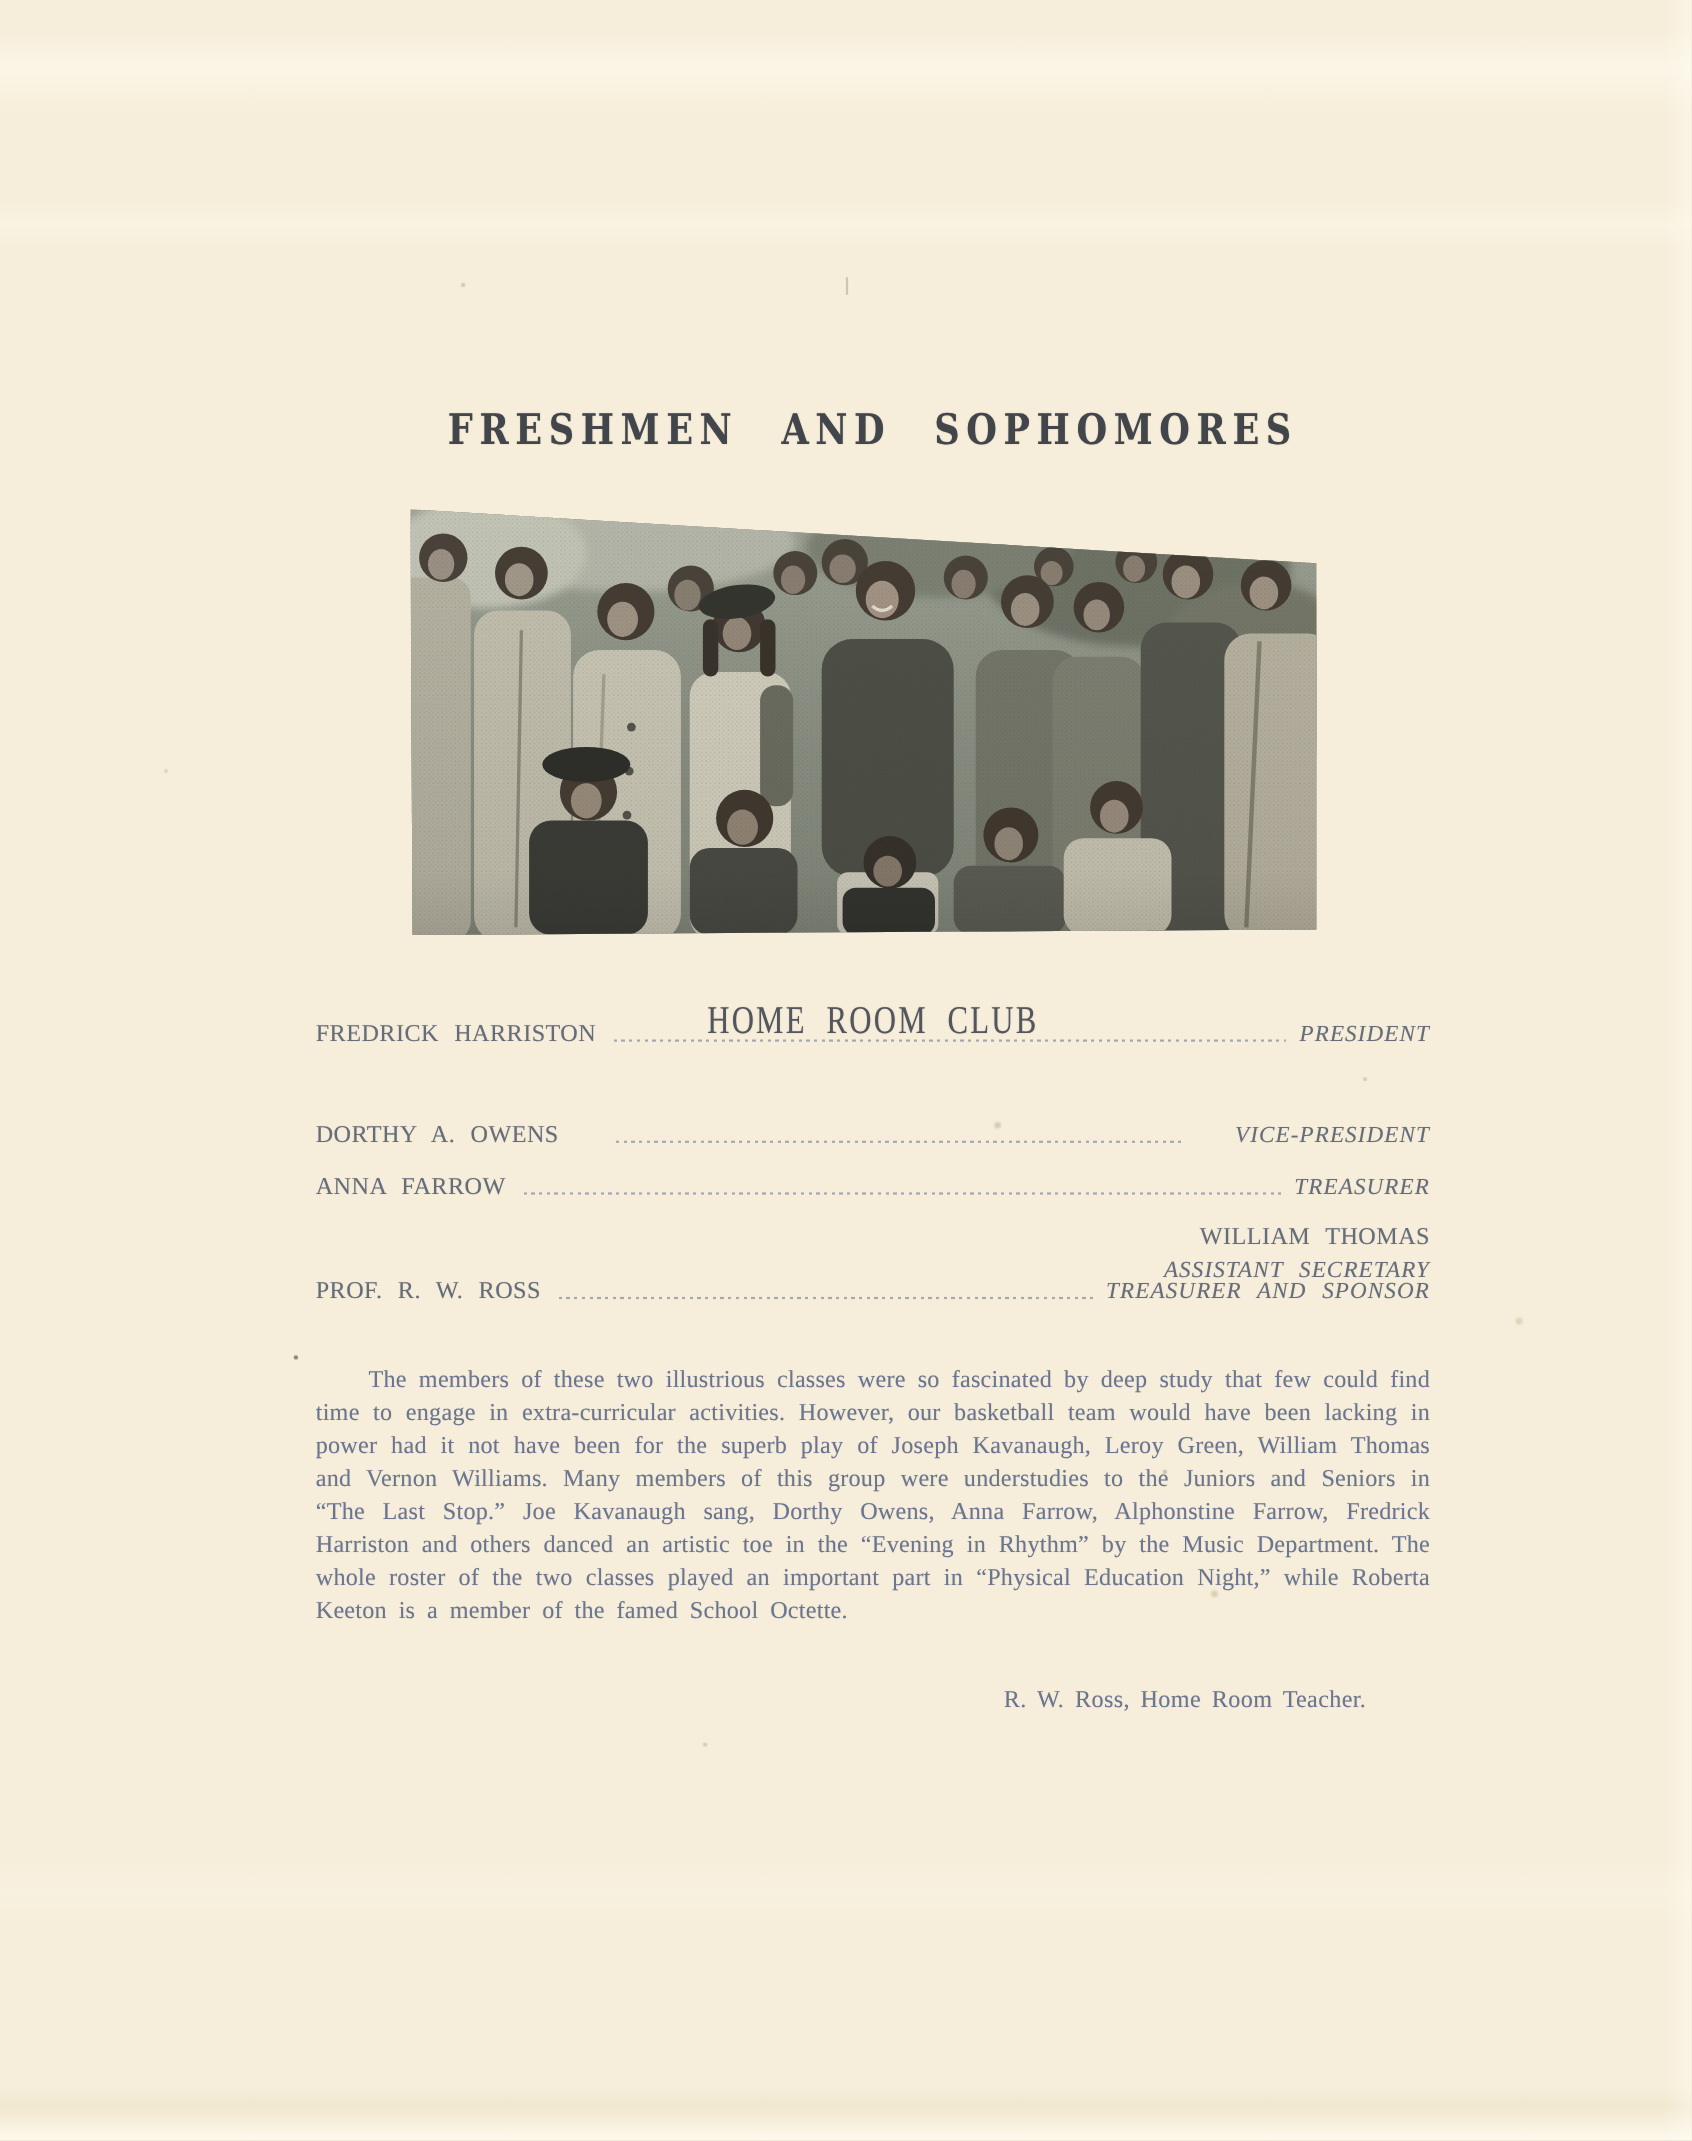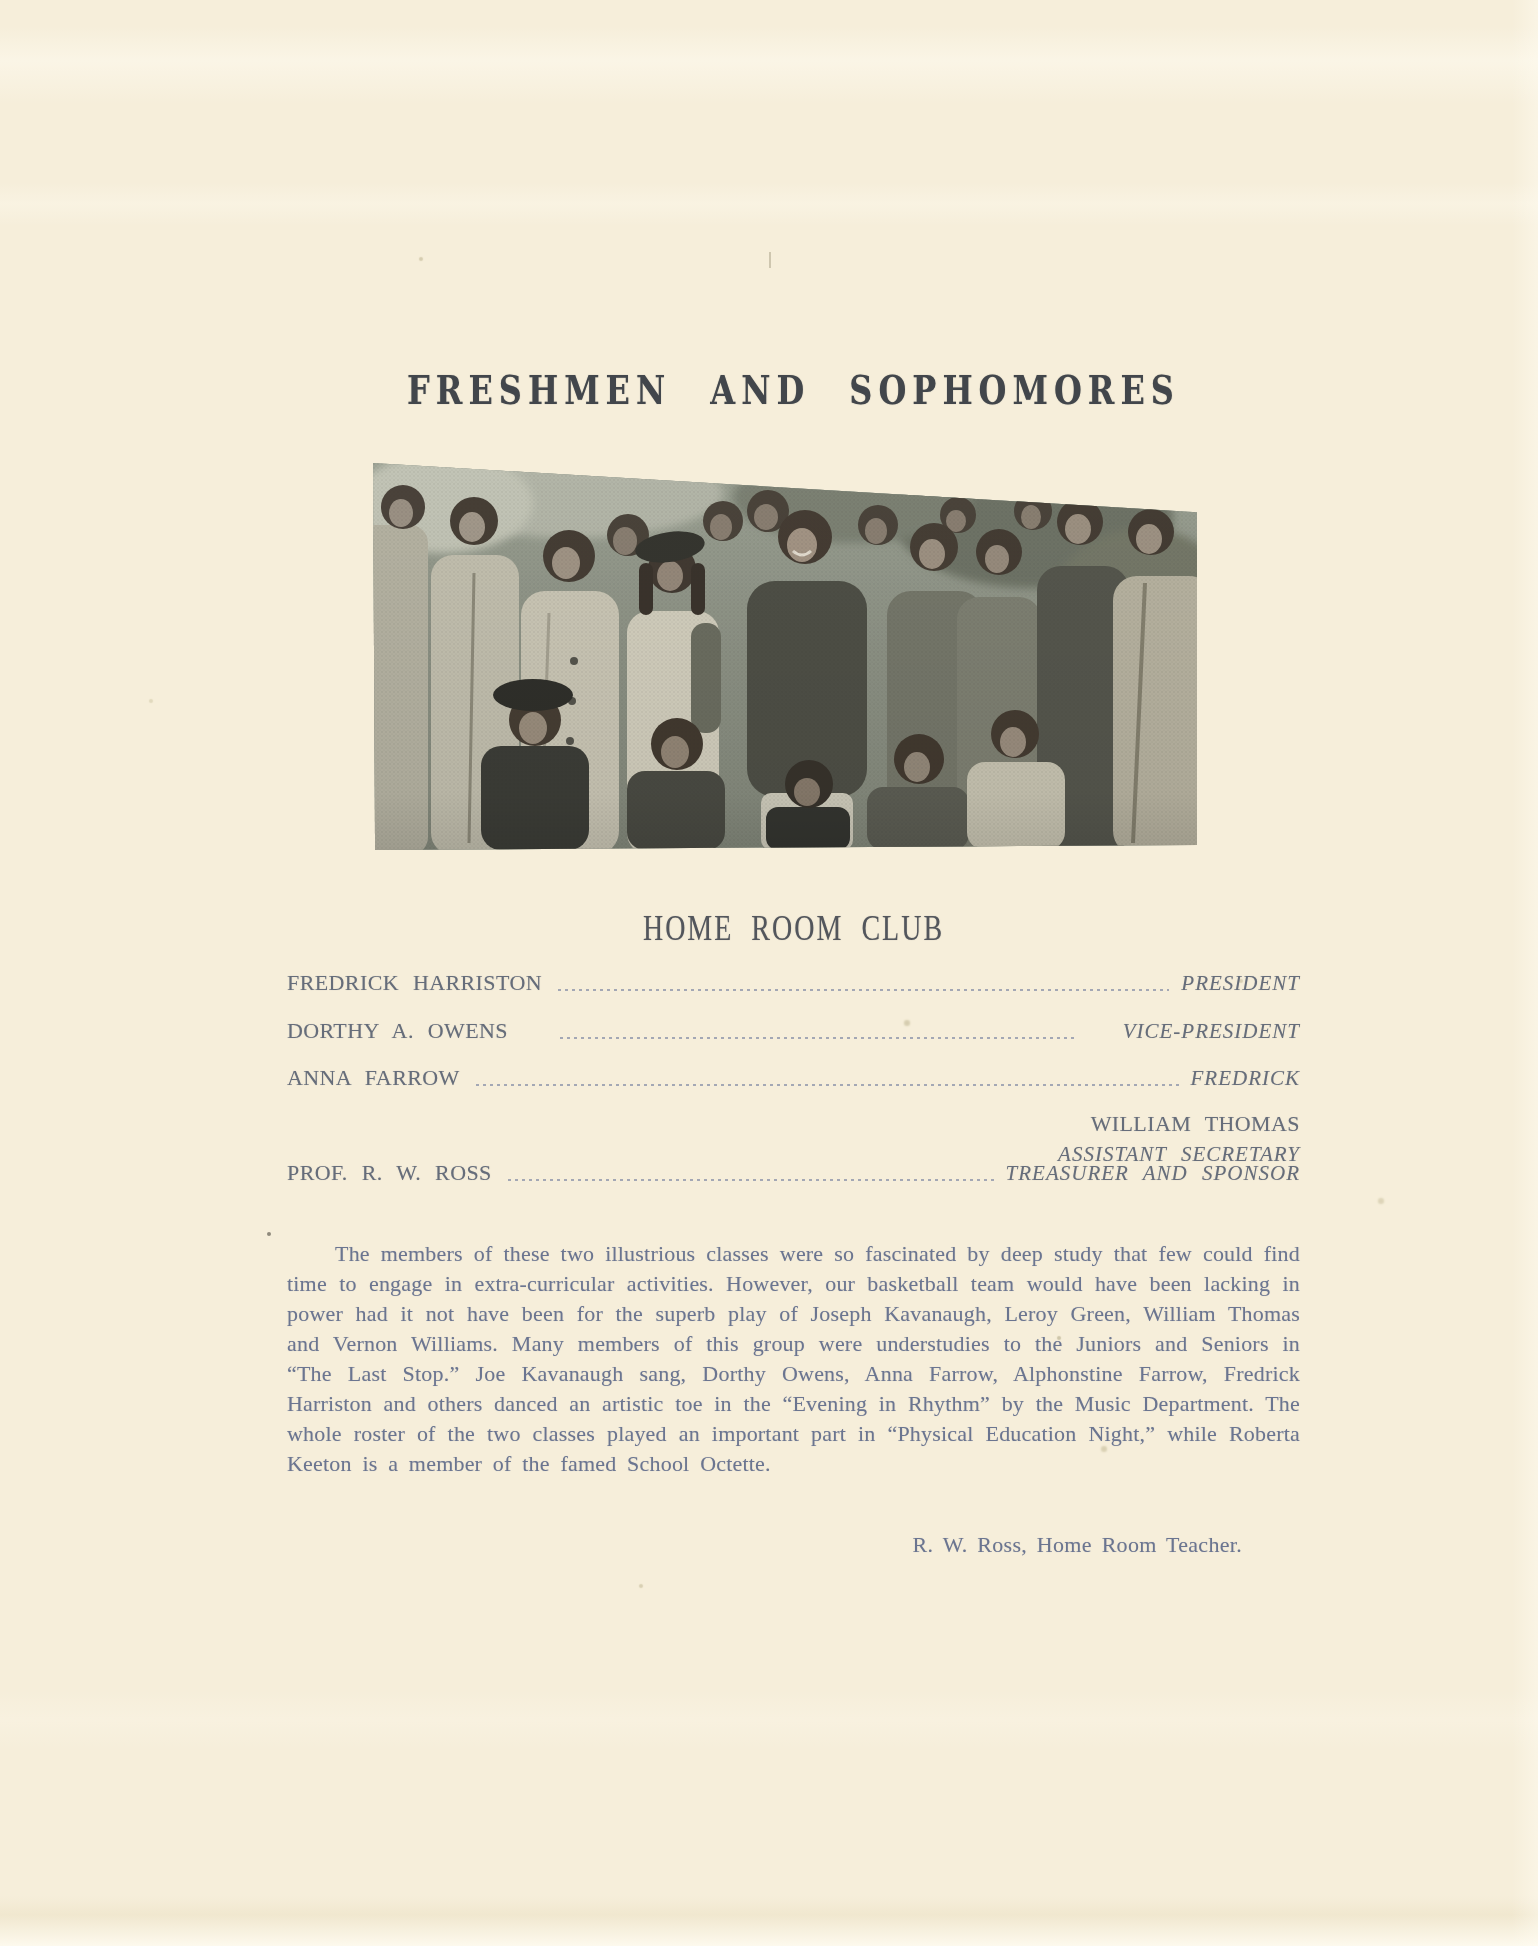--- a/index.html
+++ b/index.html
@@ -69,21 +69,21 @@
     transform:scaleY(1.28);transform-origin:top center;
     text-shadow:0 0 1px rgba(83,86,92,.35);
     white-space:nowrap;
   }
 
   .roster{position:absolute;left:287px;top:0;width:1013px;}
   .roster-row{
     position:absolute;left:0;width:100%;height:28px;
     display:flex;align-items:flex-end;
   }
-  .roster-row.r0{top:968px;}
+  .roster-row.r0{top:924px;}
   .roster-row.r1{top:1016px;gap:36px;}
   .roster-row.r2{top:1063px;}
   .roster-row.r3{top:1111px;flex-direction:column;}
   .roster-row.r4{top:1158px;}
   .roster-name{
     font-size:22px;letter-spacing:.4px;word-spacing:8px;
     color:var(--roster-ink);white-space:nowrap;
     text-shadow:0 0 1px rgba(102,109,122,.35);
   }
   .leader{
@@ -261,21 +261,21 @@
       <span class="roster-title">PRESIDENT</span>
     </div>
     <div class="roster-row r1">
       <span class="roster-name">DORTHY A. OWENS</span>
       <span class="leader"></span>
       <span class="roster-title">VICE-PRESIDENT</span>
     </div>
     <div class="roster-row r2">
       <span class="roster-name">ANNA FARROW</span>
       <span class="leader"></span>
-      <span class="roster-title">FREDRICK</span>
+      <span class="roster-title">TREASURER</span>
     </div>
     <div class="roster-row r3">
       <span class="roster-name">WILLIAM THOMAS</span>
       <span class="leader"></span>
       <span class="roster-title">ASSISTANT SECRETARY</span>
     </div>
     <div class="roster-row r4">
       <span class="roster-name">PROF. R. W. ROSS</span>
       <span class="leader"></span>
       <span class="roster-title">TREASURER AND SPONSOR</span>

